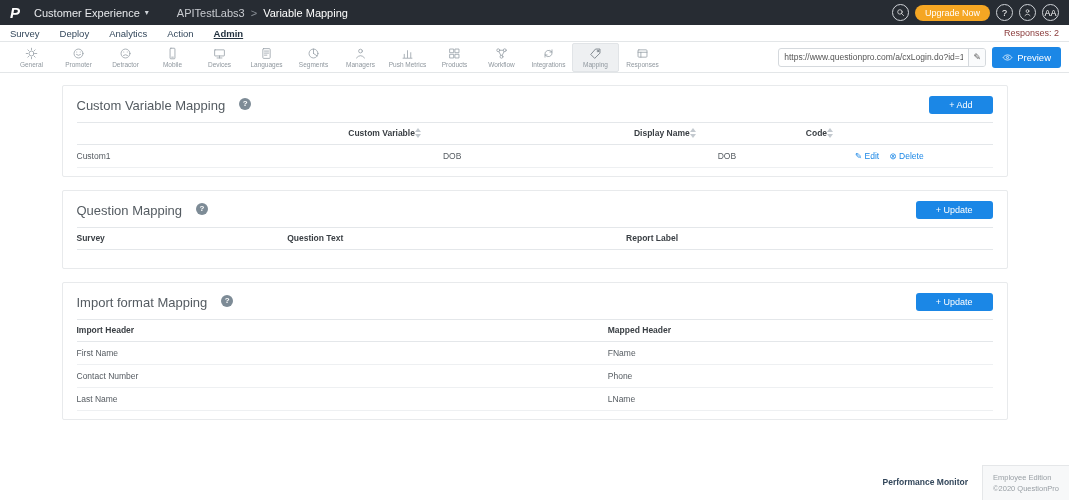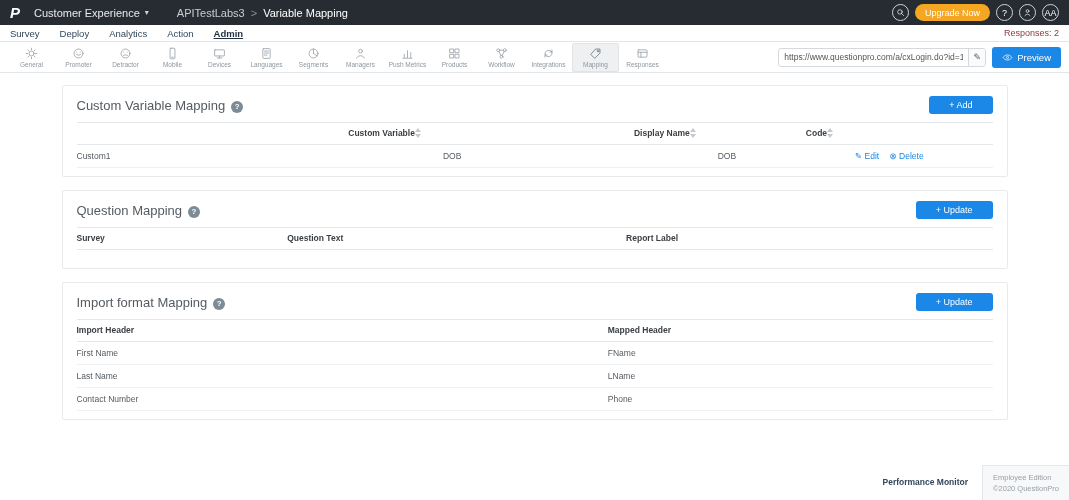--- a/index.html
+++ b/index.html
@@ -8,21 +8,21 @@
 
   
   .topbar { height:25px; background:#272c33; display:flex; align-items:center; padding:0 10px; gap:8px; color:#fff; }
   .logo { font-size:15px; font-weight:bold; color:#fff; font-style:italic; cursor:pointer; line-height:1; }
   .product-switcher { display:flex; align-items:center; gap:5px; font-size:11px; color:#e8eaed; cursor:pointer; padding:0 6px; }
   .caret { font-size:8px; color:#cfd3d8; }
   .breadcrumb { display:flex; align-items:center; gap:6px; font-size:11px; margin-left:14px; }
   .bc-project { color:#c9ccd1; cursor:pointer; }
   .bc-sep { color:#8a9097; }
   .bc-page { color:#ffffff; }
-  .topbar-right { margin-left:auto; display:flex; gap:6px; }
+  .topbar-right { margin-left:auto; display:flex; align-items:center; gap:6px; }
   .circle-btn { width:17px; height:17px; border:1px solid #cfd3d8; border-radius:50%; display:flex; align-items:center; justify-content:center; font-size:9px; color:#fff; cursor:pointer; }
   .upgrade-btn { background:#f5a623; color:#fff; border:none; border-radius:9px; font-size:9px; padding:3px 10px; cursor:pointer; font-family:inherit; }
   .tb-icon { width:9px; height:9px; stroke:#fff; fill:none; stroke-width:1.2; stroke-linecap:round; }
 
   
   .nav-row { height:17px; background:#fff; border-bottom:1px solid #e3e6e8; display:flex; align-items:center; padding:0 10px; gap:20px; }
   .nav-item { font-size:9.5px; color:#33475b; cursor:pointer; text-decoration:none; }
   .nav-item.active { text-decoration:underline; font-weight:bold; color:#22313f; }
   .responses-count { margin-left:auto; font-size:9px; color:#8a3b3b; cursor:pointer; }
 
@@ -38,21 +38,21 @@
   .url-input { flex:1; border:none; outline:none; font-size:8.5px; color:#555; padding:0 5px; font-family:inherit; min-width:0; }
   .url-pencil { width:17px; height:100%; border-left:1px solid #d5d9dd; display:flex; align-items:center; justify-content:center; font-size:9px; color:#555; cursor:pointer; background:#fafbfc; }
   .preview-btn { background:#1b87e6; color:#fff; border:none; border-radius:3px; height:21px; padding:0 10px; font-size:9.5px; display:flex; align-items:center; gap:4px; cursor:pointer; font-family:inherit; }
   .eye-icon { width:11px; height:11px; stroke:#fff; fill:none; stroke-width:1.1; }
 
   
   .content { padding:12px 0 0; }
   .container { width:946px; margin:0 auto; }
   .card { border:1px solid #e8eaec; border-radius:2px; background:#fff; padding:10px 14px 8px; margin-bottom:13px; }
   .card-head { display:flex; align-items:center; justify-content:space-between; margin-bottom:8px; }
-  .section-title { font-size:13px; color:#545b61; font-weight:400; display:flex; align-items:flex-end; gap:6px; }
+  .section-title { font-size:13px; color:#545b61; font-weight:400; display:flex; align-items:flex-start; gap:14px; }
   .help-badge { width:12px; height:12px; border-radius:50%; background:#7d8b96; color:#fff; font-size:8px; font-weight:bold; display:inline-flex; align-items:center; justify-content:center; cursor:pointer; }
   .btn-blue { background:#1b87e6; color:#fff; border:none; border-radius:3px; font-size:9px; padding:4px 20px; cursor:pointer; font-family:inherit; }
 
   table { width:100%; border-collapse:collapse; table-layout:fixed; }
   th { font-size:8.5px; font-weight:bold; color:#3a3f44; text-align:left; padding:5px 0 6px; border-top:1px solid #e4e7ea; border-bottom:1px solid #e4e7ea; }
   td { font-size:8.5px; color:#555b61; padding:6px 0; border-bottom:1px solid #eef0f2; }
   .th-flex { display:flex; align-items:center; justify-content:flex-end; padding-right:22px; }
   .sort { display:inline-flex; flex-direction:column; gap:2px; cursor:pointer; }
   .sort i { display:block; width:0; height:0; border-left:3px solid transparent; border-right:3px solid transparent; }
   .sort .up { border-bottom:4px solid #c3c9cf; }
@@ -351,26 +351,26 @@
             <th>Import Header</th>
             <th>Mapped Header</th>
           </tr>
         </thead>
         <tbody>
           <tr>
             <td>First Name</td>
             <td>FName</td>
           </tr>
           <tr>
+            <td>Contact Number</td>
+            <td>Phone</td>
+          </tr>
+          <tr>
             <td>Last Name</td>
             <td>LName</td>
-          </tr>
-          <tr>
-            <td>Contact Number</td>
-            <td>Phone</td>
           </tr>
         </tbody>
       </table>
     </div>
 
   </div>
 </div>
 
 <div class="footer">
   <span class="perf-monitor">Performance Monitor</span>

